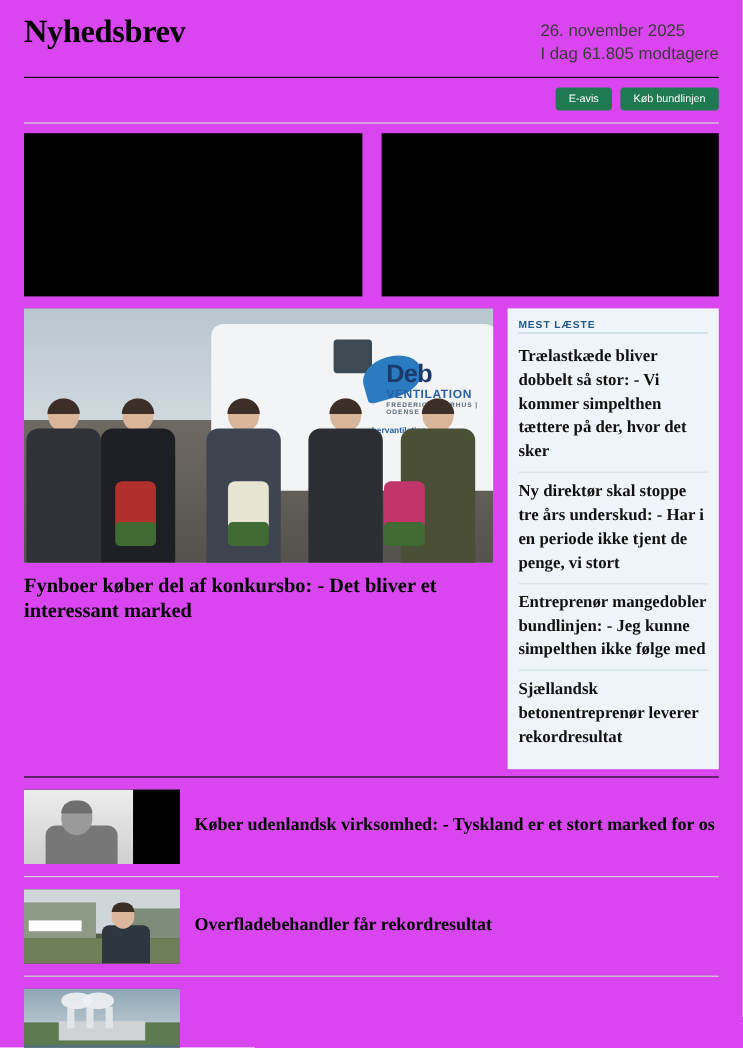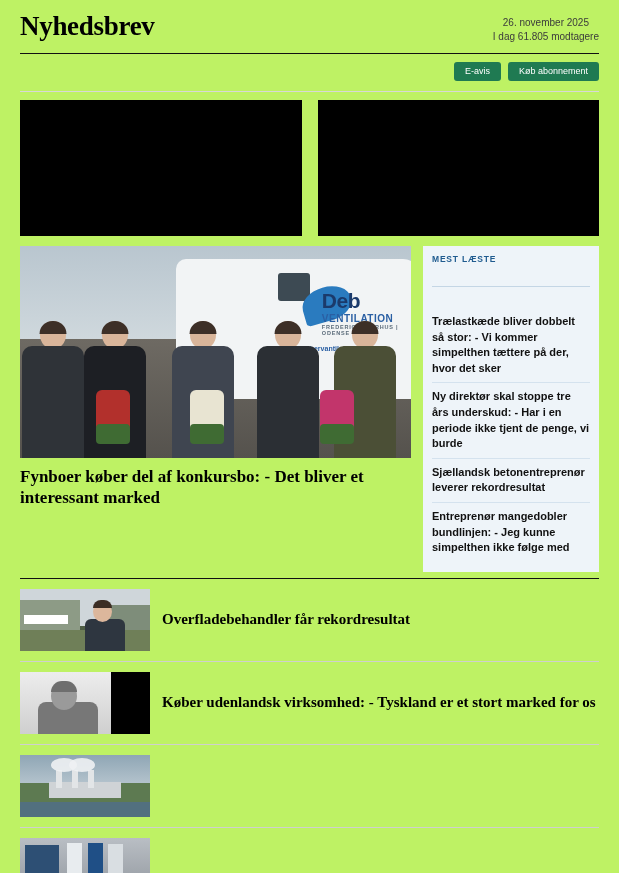--- a/index.html
+++ b/index.html
@@ -11,41 +11,41 @@
     width: 619px;
     height: 873px;
     font-family: "Liberation Sans", sans-serif;
     color: #111111;
     overflow: hidden;
   }
   .page {
     width: 619px;
     height: 873px;
     position: relative;
-    background: #bef264;
+    background: #d946ef;
   }
 
   
   .header {
     display: flex;
     align-items: flex-start;
     justify-content: space-between;
     padding: 12px 20px 4px 20px;
   }
   .masthead {
     font-family: "Liberation Serif", serif;
     font-weight: bold;
     font-size: 27px;
     letter-spacing: -0.3px;
     line-height: 1.05;
     color: #000;
   }
   .header-meta {
-    text-align: center;
-    font-size: 10px;
+    text-align: left;
+    font-size: 14px;
     line-height: 1.35;
     color: #3b3b3b;
     padding-top: 4px;
   }
   .header-rule {
     border: none;
     border-top: 1px solid #111;
     margin: 6px 20px 0 20px;
     height: 0;
   }
@@ -178,31 +178,32 @@
   .sidebar {
     flex: 1;
     background: #eef4f9;
     padding: 8px 9px 10px 9px;
   }
   .sidebar-title {
     font-size: 8.5px;
     font-weight: bold;
     letter-spacing: 0.8px;
     color: #1f5b8f;
-    padding-bottom: 22px;
+    padding-bottom: 2px;
     border-bottom: 1px solid #c4d6e5;
-    margin-bottom: 21px;
+    margin-bottom: 4px;
   }
   .side-item {
-    font-size: 11px;
+    font-size: 14px;
     font-weight: bold;
     line-height: 1.42;
     color: #111;
     padding: 6px 0;
     border-bottom: 1px solid #d4e2ee;
+    font-family: Liberation Serif, serif;
   }
   .side-item:last-child { border-bottom: none; }
 
   
   .list {
     padding: 0 20px;
     margin-top: 6px;
   }
   .row {
     display: flex;
@@ -278,21 +279,21 @@
     <div class="masthead">Nyhedsbrev</div>
     <div class="header-meta">
       <div>26. november 2025</div>
       <div>I dag 61.805 modtagere</div>
     </div>
   </div>
   <hr class="header-rule">
 
   <div class="btn-row">
     <button class="btn">E-avis</button>
-    <button class="btn">Køb abonnement</button>
+    <button class="btn">Køb bundlinjen</button>
   </div>
   <hr class="thin-rule">
 
   <div class="ads">
     <div class="ad"></div>
     <div class="ad"></div>
   </div>
 
   <div class="lead-wrap">
 
@@ -346,54 +347,54 @@
         <div class="bouquet bq3" style="left:300px;">
             <div class="bq-green"></div>
           </div>
       </div>
       <div class="lead-title">Fynboer køber del af konkursbo: - Det bliver et interessant marked</div>
     </div>
 
     <div class="sidebar">
       <div class="sidebar-title">MEST LÆSTE</div>
       <div class="side-item">Trælastkæde bliver dobbelt så stor: - Vi kommer simpelthen tættere på der, hvor det sker</div>
-      <div class="side-item">Ny direktør skal stoppe tre års underskud: - Har i en periode ikke tjent de penge, vi burde</div>
+      <div class="side-item">Ny direktør skal stoppe tre års underskud: - Har i en periode ikke tjent de penge, vi stort</div>
+      <div class="side-item">Entreprenør mangedobler bundlinjen: - Jeg kunne simpelthen ikke følge med</div>
       <div class="side-item">Sjællandsk betonentreprenør leverer rekordresultat</div>
-      <div class="side-item">Entreprenør mangedobler bundlinjen: - Jeg kunne simpelthen ikke følge med</div>
     </div>
   </div>
 
   <div class="list">
+
+    <div class="row">
+      <div class="thumb t1">
+        <div class="bwbg"></div>
+        <div class="bwbody"></div>
+        <div class="bwhead"></div>
+        <div class="bwhair"></div>
+        <div class="dark"></div>
+      </div>
+      <div class="row-title">Køber udenlandsk virksomhed: - Tyskland er et stort marked for os</div>
+    </div>
 
     <div class="row">
       <div class="thumb t2">
         <div class="sky"></div>
         <div class="bld"></div>
         <div class="bld2"></div>
         <div class="grass"></div>
         <div class="sign"></div>
         <div class="body"></div>
         <div class="head"></div>
         <div class="hair"></div>
       </div>
       <div class="row-title">Overfladebehandler får rekordresultat</div>
     </div>
 
     <div class="row">
-      <div class="thumb t1">
-        <div class="bwbg"></div>
-        <div class="bwbody"></div>
-        <div class="bwhead"></div>
-        <div class="bwhair"></div>
-        <div class="dark"></div>
-      </div>
-      <div class="row-title">Køber udenlandsk virksomhed: - Tyskland er et stort marked for os</div>
-    </div>
-
-    <div class="row">
       <div class="thumb t3">
         <div class="sky"></div>
         <div class="land"></div>
         <div class="water"></div>
         <div class="plant"></div>
         <div class="stack s1"></div>
         <div class="stack s2"></div>
         <div class="stack s3"></div>
         <div class="smoke sm1"></div>
         <div class="smoke sm2"></div>

